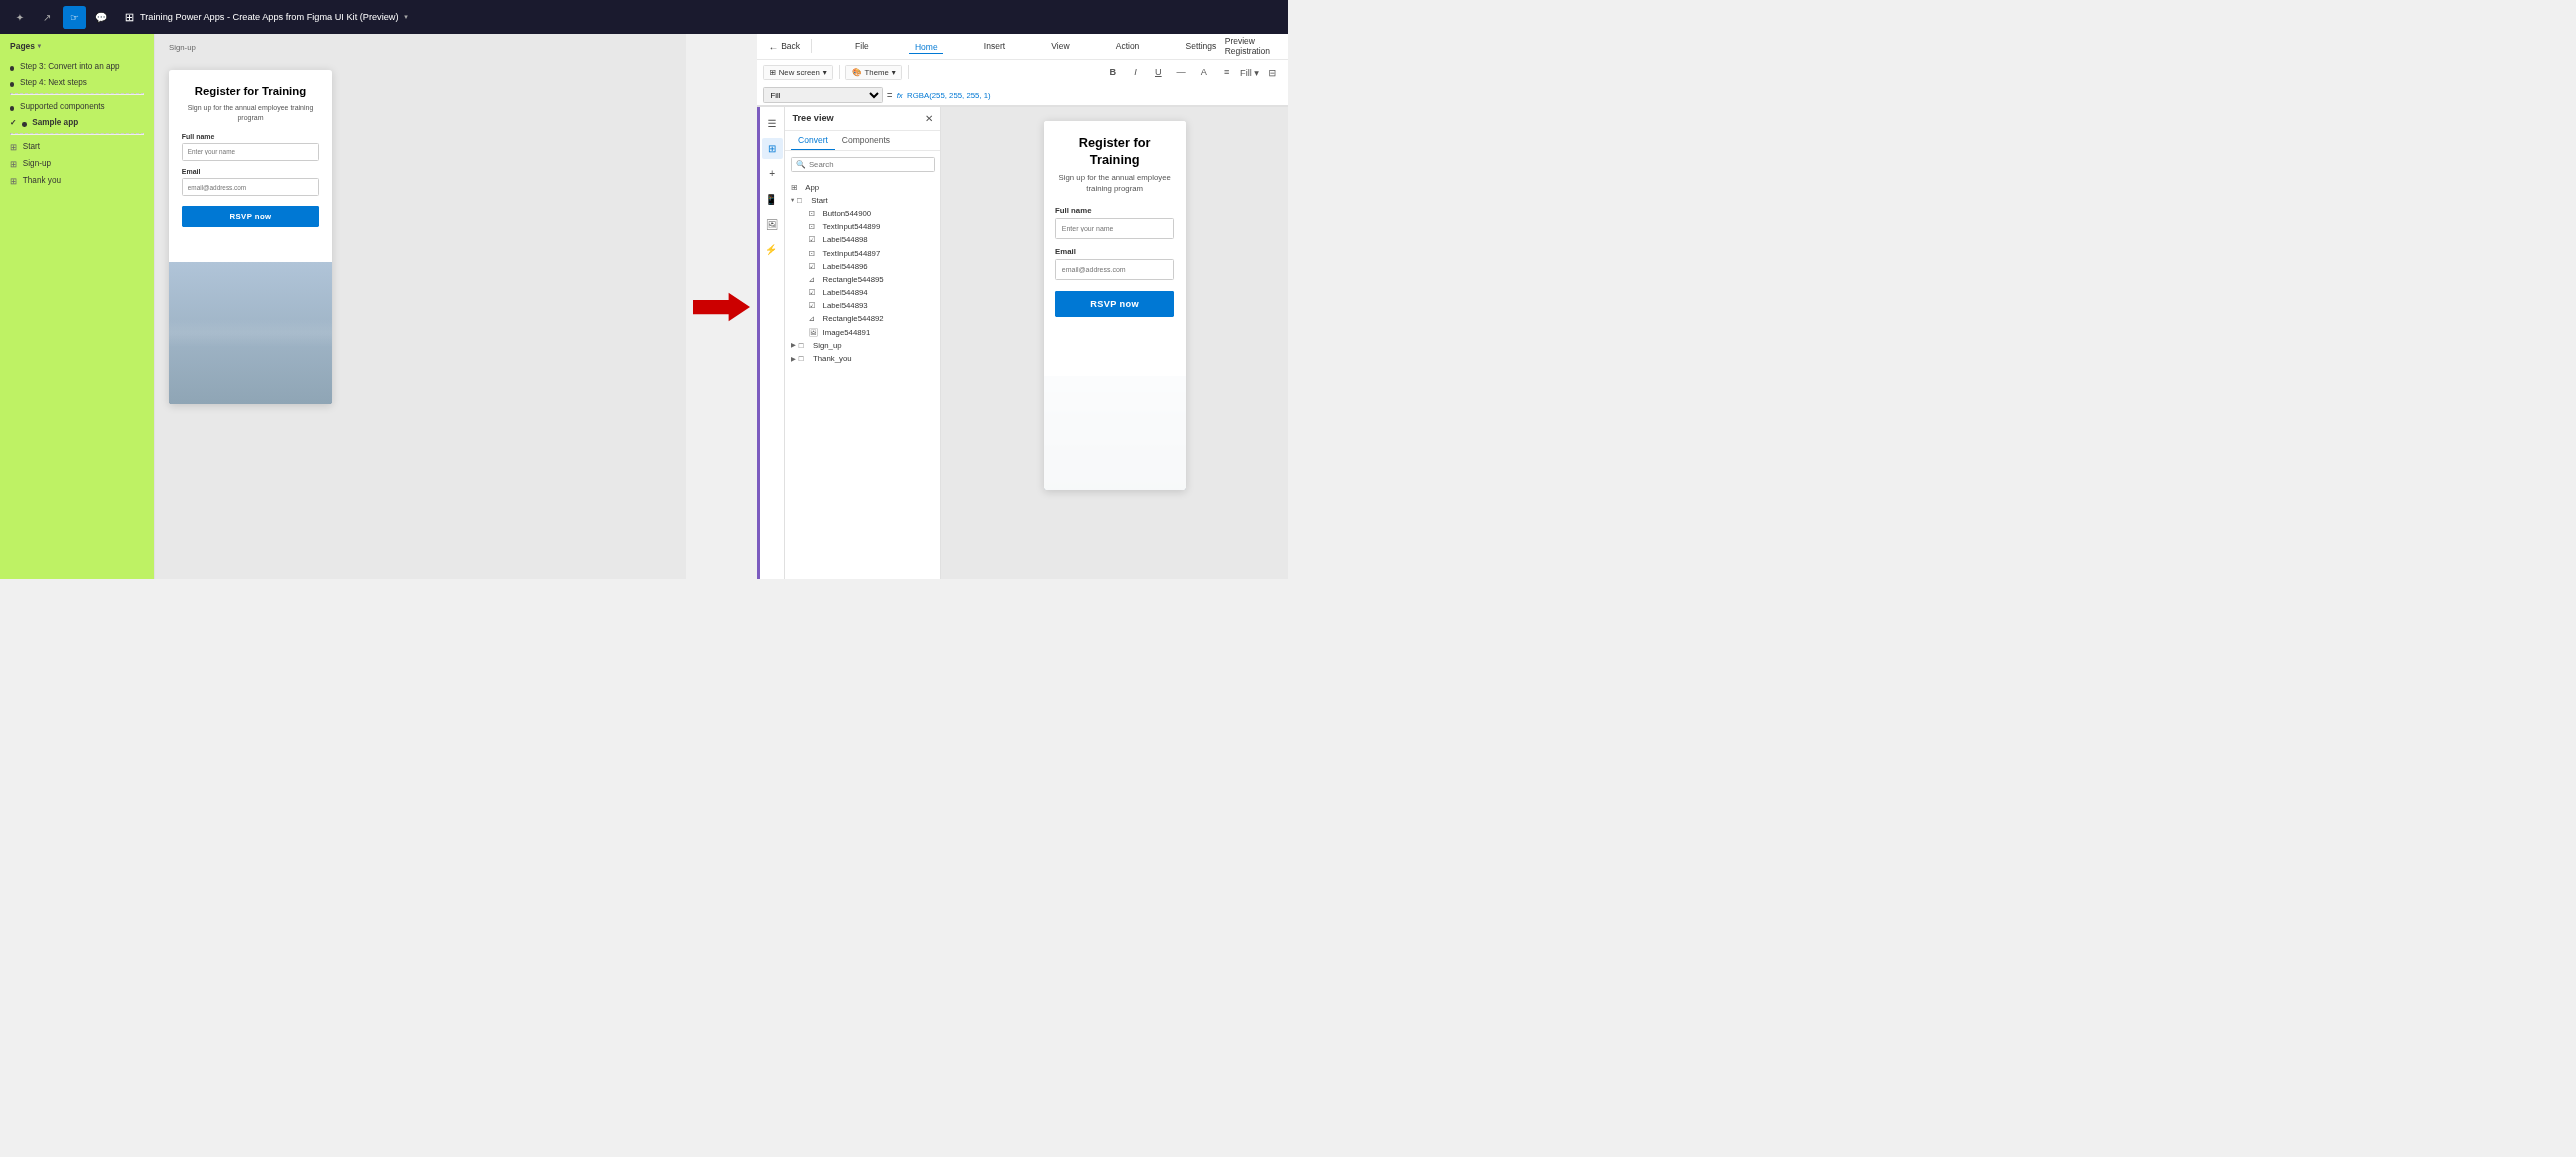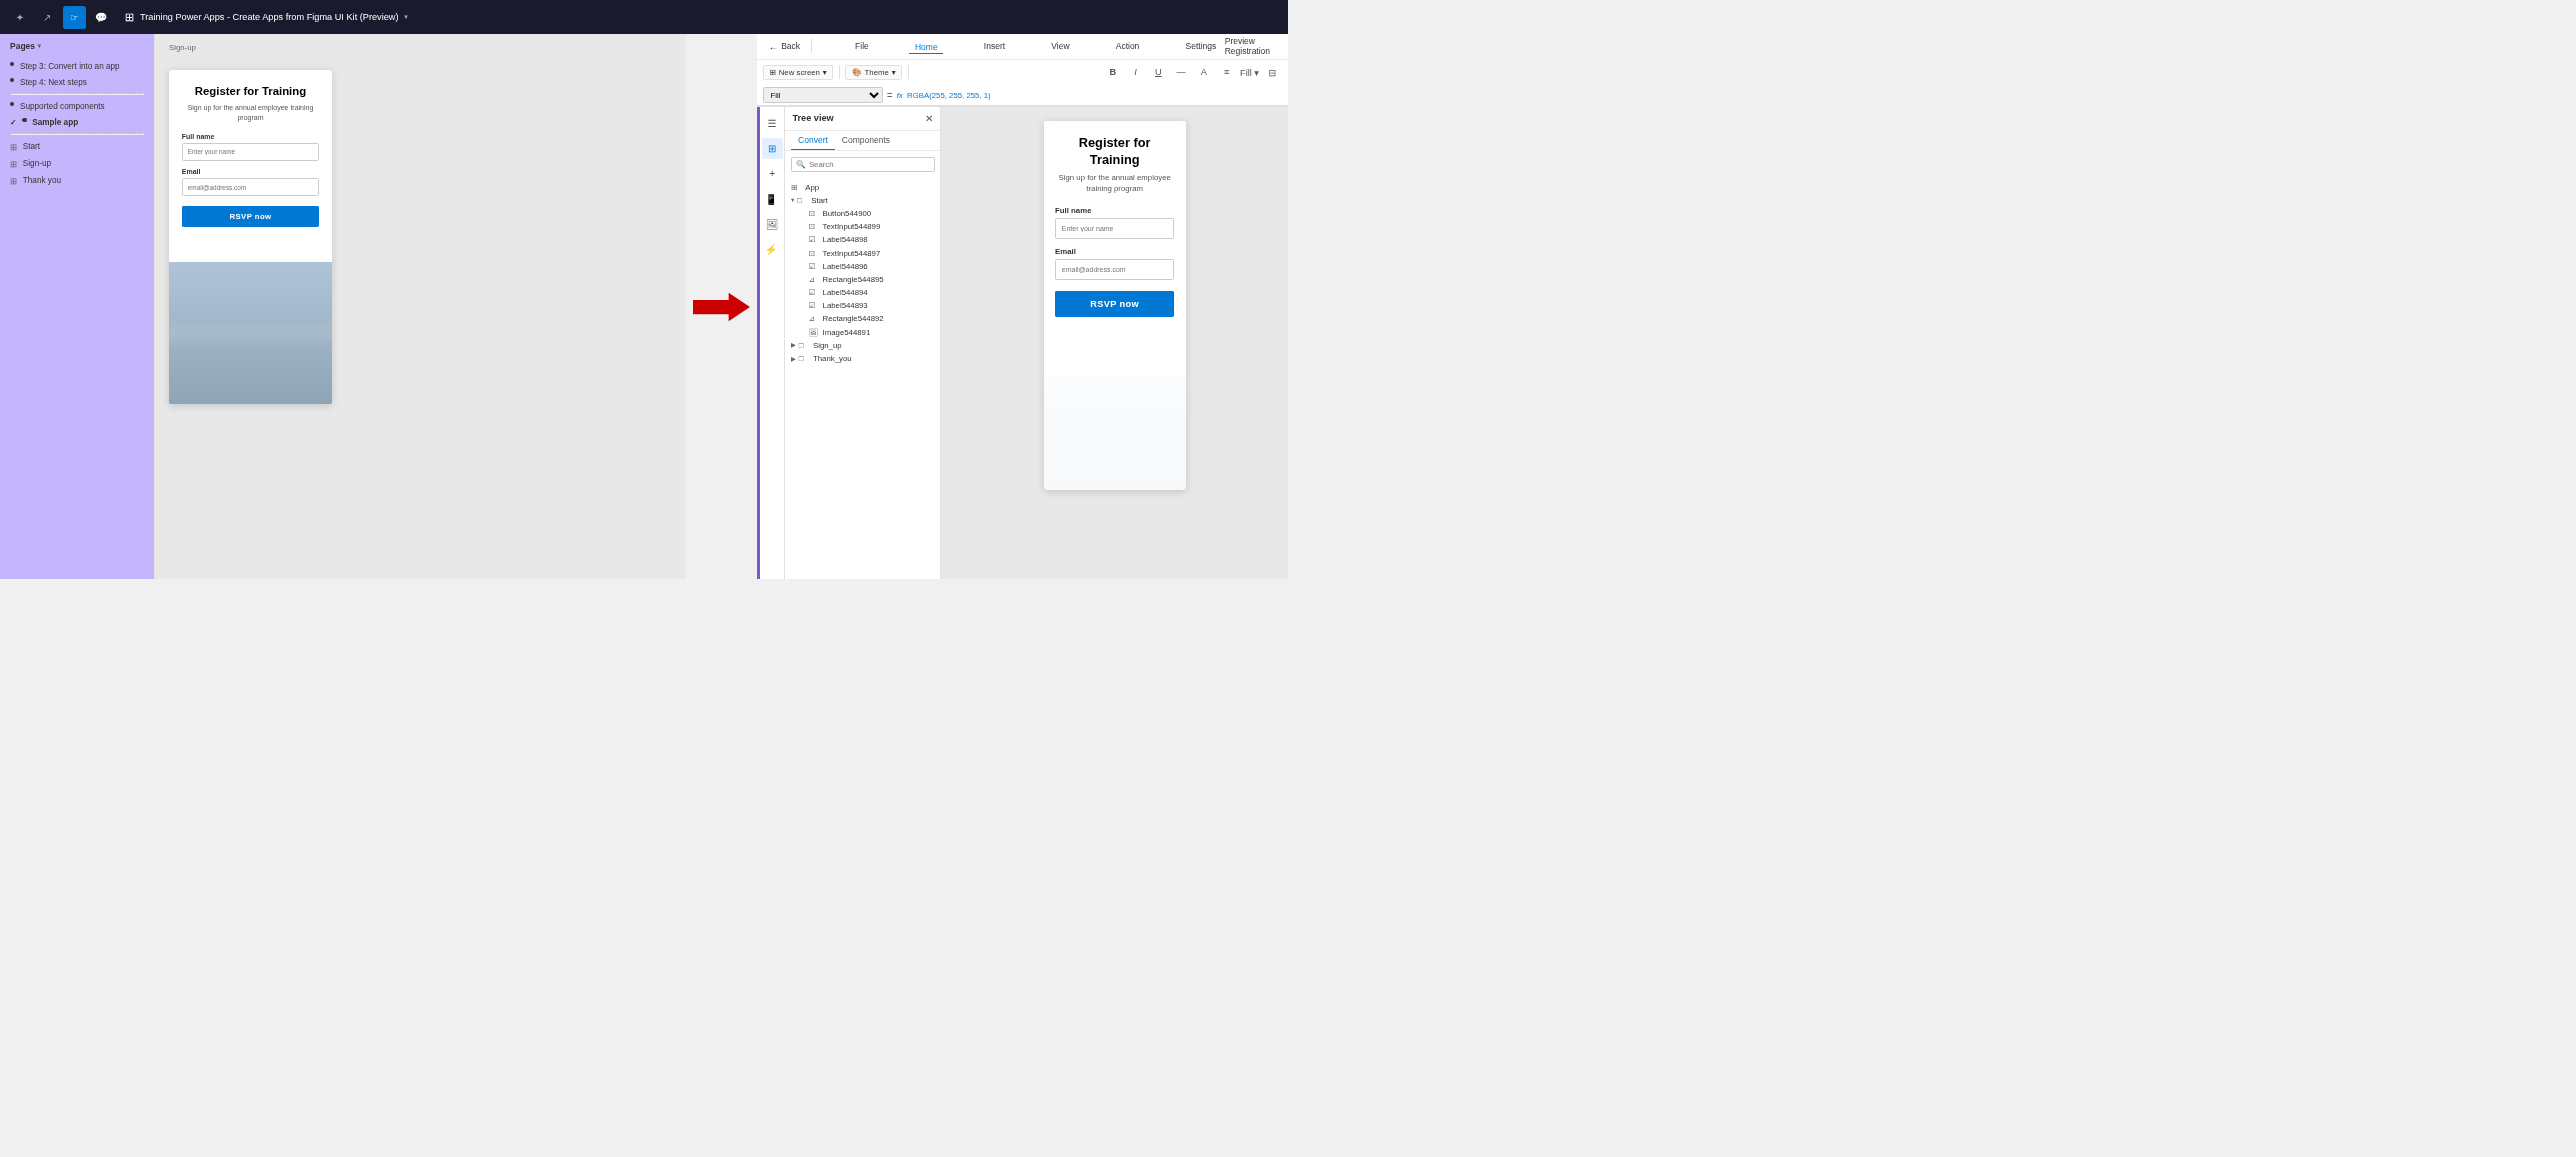--- a/index.html
+++ b/index.html
@@ -34,38 +34,38 @@
     
     .main-layout {
       display: flex;
       flex: 1;
       overflow: hidden;
     }
 
     
     .left-panel {
       width: 155px;
-      background: #c4b5fd;
+      background: #bef264;
       border-right: 0.7px solid #e0e0e0;
       display: flex;
       flex-direction: column;
       flex-shrink: 0;
     }
     .pages-header {
       padding: 7px 10px;
       font-size: 8.5px;
       font-weight: 600;
       color: #333;
       display: flex;
       align-items: center;
       gap: 2.8px;
     }
     .pages-header .chevron { font-size: 6.4px; color: #666; }
     .page-item {
-      display: flex; align-items: flex-start; gap: 5.7px;
+      display: flex; align-items: flex-end; gap: 5.7px;
       padding: 3.6px 10px;
       font-size: 8.2px;
       color: #333;
       cursor: pointer;
     }
     .page-item .dot { width: 4.3px; height: 4.3px; border-radius: 50%; background: #333; flex-shrink: 0; }
     .page-item .checkmark { color: #333; font-size: 7.8px; }
     .page-item.active { font-weight: 600; }
     .page-divider {
       margin: 2.8px 10px;

